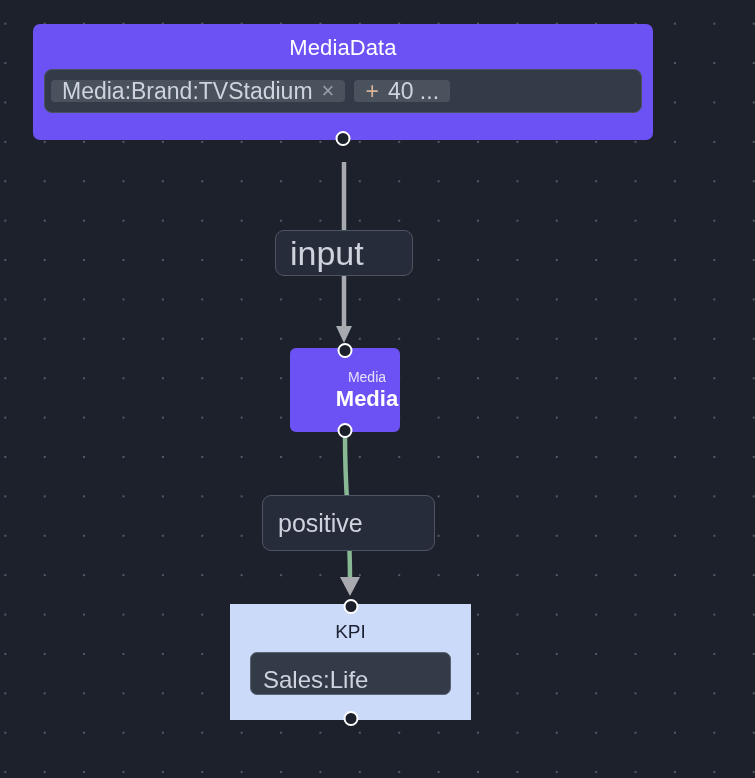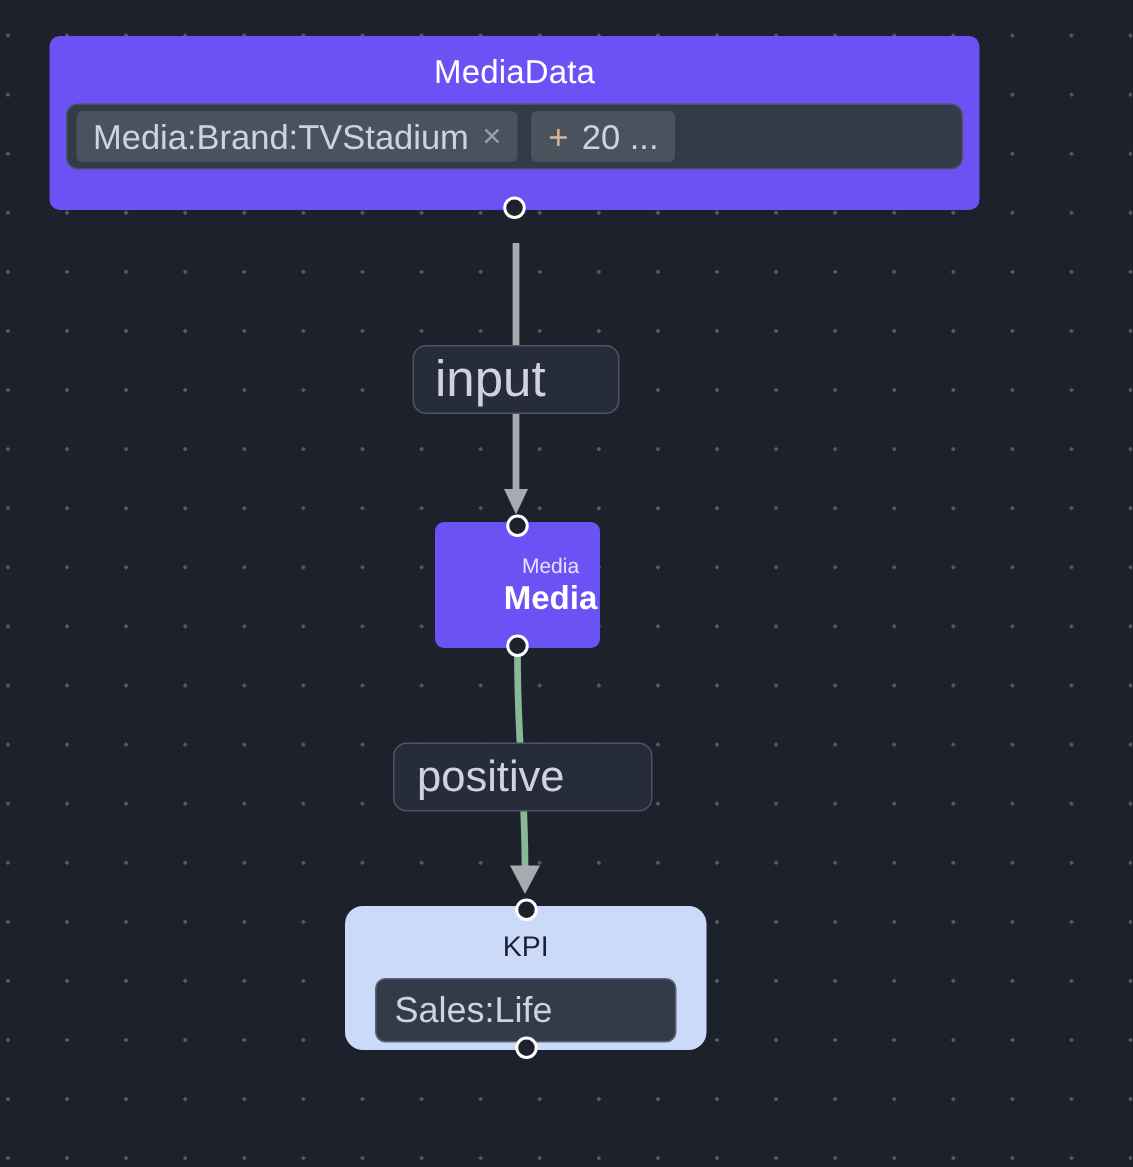--- a/index.html
+++ b/index.html
@@ -77,21 +77,21 @@
     height: 44px;
     display: flex;
     align-items: center;
     padding: 0 6px;
     gap: 9px;
     box-sizing: border-box;
   }
   .chip {
     background: #4a525e;
     border-radius: 4px;
-    height: 34px;
+    height: 22px;
     display: flex;
     align-items: center;
     padding: 0 11px;
     gap: 9px;
     color: #ced3dd;
     font-size: 23px;
     white-space: nowrap;
   }
   .chip-x {
     color: #98a0ad;
@@ -131,40 +131,40 @@
     line-height: 26px;
     font-weight: bold;
     margin-top: 1px;
   }
 
   
   #node-kpi {
     left: 230px;
     top: 604px;
     width: 241px;
-    height: 96px;
+    height: 116px;
     background: #ccdafa;
-    border-radius: 12px;
+    border-radius: 0;
   }
   #node-kpi .node-title {
     text-align: center;
     color: #1c2030;
     font-size: 19px;
     line-height: 19px;
     padding-top: 18px;
     font-weight: 400;
   }
   #node-kpi .kpi-chip-wrap {
     margin: 11px 20px 0 20px;
     background: #343b48;
     border: 1px solid #5b6270;
     border-radius: 7px;
     height: 43px;
     display: flex;
-    align-items: center;
+    align-items: flex-end;
     padding: 0 12px;
     box-sizing: border-box;
   }
   #node-kpi .kpi-chip-wrap span {
     color: #ced3dd;
     font-size: 24px;
     white-space: nowrap;
   }
 
   
@@ -185,23 +185,23 @@
     top: 230px;
     width: 138px;
     height: 46px;
     padding-left: 14px;
     font-size: 34px;
   }
   #label-positive {
     left: 262px;
     top: 495px;
     width: 173px;
-    height: 46px;
+    height: 56px;
     padding-left: 15px;
-    font-size: 29px;
+    font-size: 25px;
   }
 </style>
 </head>
 <body>
 
 <div id="flow-canvas">
 
   <svg id="edge-layer" viewBox="0 0 755 778" xmlns="http://www.w3.org/2000/svg">
 
     <path d="M 344,162 L 344,330" stroke="#a8aab0" stroke-width="4.5" fill="none"></path>
@@ -213,21 +213,21 @@
 
   <div class="node" id="node-mediadata">
     <div class="node-title">MediaData</div>
     <div class="chip-tray">
       <div class="chip">
         <span>Media:Brand:TVStadium</span>
         <span class="chip-x">×</span>
       </div>
       <div class="chip chip-more">
         <span class="plus">+</span>
-        <span>20 ...</span>
+        <span>40 ...</span>
       </div>
     </div>
     <div class="port bottom"></div>
   </div>
 
   <div class="edge-label" id="label-input">
     <span>input</span>
   </div>
 
   <div class="node" id="node-media">

